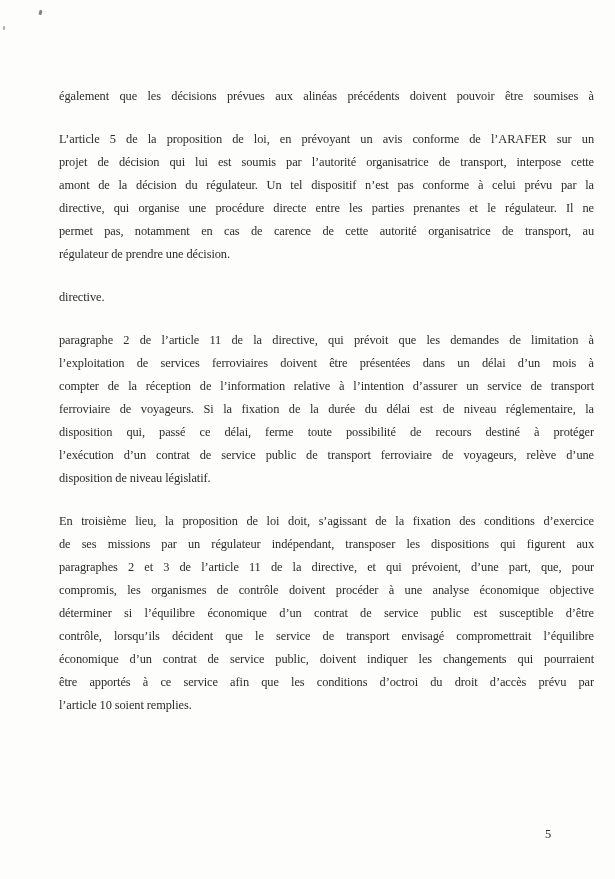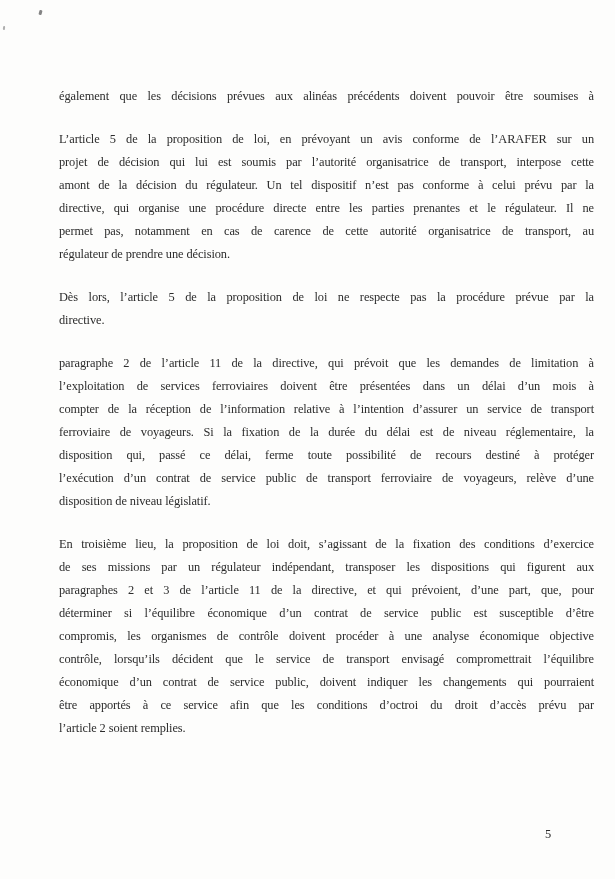--- a/index.html
+++ b/index.html
@@ -89,39 +89,38 @@
       </div>
       <div class="para">
         <div class="line" style="word-spacing: 7.18125px;">L’article 5 de la proposition de loi, en prévoyant un avis conforme de l’ARAFER sur un</div>
         <div class="line" style="word-spacing: 7.07692px;">projet de décision qui lui est soumis par l’autorité organisatrice de transport, interpose cette</div>
         <div class="line" style="word-spacing: 5.78223px;">amont de la décision du régulateur. Un tel dispositif n’est pas conforme à celui prévu par la</div>
         <div class="line" style="word-spacing: 6.23996px;">directive, qui organise une procédure directe entre les parties prenantes et le régulateur. Il ne</div>
         <div class="line" style="word-spacing: 8.42428px;">permet pas, notamment en cas de carence de cette autorité organisatrice de transport, au</div>
         <div class="line last">régulateur de prendre une décision.</div>
       </div>
       <div class="para">
-        <div class="line" style="word-spacing: 7.56641px;">Dès lors, l’article 5 de la proposition de loi ne respecte pas la procédure prévue par la</div>
         <div class="line last">directive.</div>
       </div>
       <div class="para">
         <div class="line" style="word-spacing: 7.30417px;">paragraphe 2 de l’article 11 de la directive, qui prévoit que les demandes de limitation à</div>
         <div class="line" style="word-spacing: 9.36979px;">l’exploitation de services ferroviaires doivent être présentées dans un délai d’un mois à</div>
         <div class="line" style="word-spacing: 5.87981px; text-align: right;">compter de la réception de l’information relative à l’intention d’assurer un service de transport</div>
         <div class="line" style="word-spacing: 6.58437px;">ferroviaire de voyageurs. Si la fixation de la durée du délai est de niveau réglementaire, la</div>
         <div class="line" style="word-spacing: 11.1198px;">disposition qui, passé ce délai, ferme toute possibilité de recours destiné à protéger</div>
         <div class="line" style="word-spacing: 7.03385px;">l’exécution d’un contrat de service public de transport ferroviaire de voyageurs, relève d’une</div>
         <div class="line last">disposition de niveau législatif.</div>
       </div>
       <div class="para">
         <div class="line" style="word-spacing: 5.68304px; text-align: right;">En troisième lieu, la proposition de loi doit, s’agissant de la fixation des conditions d’exercice</div>
         <div class="line" style="word-spacing: 8.14714px;">de ses missions par un régulateur indépendant, transposer les dispositions qui figurent aux</div>
         <div class="line" style="word-spacing: 7.19922px;">paragraphes 2 et 3 de l’article 11 de la directive, et qui prévoient, d’une part, que, pour</div>
+        <div class="line" style="word-spacing: 7.42614px;">compromis, les organismes de contrôle doivent procéder à une analyse économique objective</div>
         <div class="line" style="word-spacing: 9.38636px;">déterminer si l’équilibre économique d’un contrat de service public est susceptible d’être</div>
-        <div class="line" style="word-spacing: 7.42614px;">compromis, les organismes de contrôle doivent procéder à une analyse économique objective</div>
         <div class="line" style="word-spacing: 9.18437px;">contrôle, lorsqu’ils décident que le service de transport envisagé compromettrait l’équilibre</div>
         <div class="line" style="word-spacing: 7.97727px;">économique d’un contrat de service public, doivent indiquer les changements qui pourraient</div>
         <div class="line" style="word-spacing: 9.23996px;">être apportés à ce service afin que les conditions d’octroi du droit d’accès prévu par</div>
-        <div class="line last">l’article 2 soient remplies.</div>
+        <div class="line last">l’article 10 soient remplies.</div>
       </div>
     </div>
 
   <div class="page-number">5</div>
 </div>
 
 </body></html>

